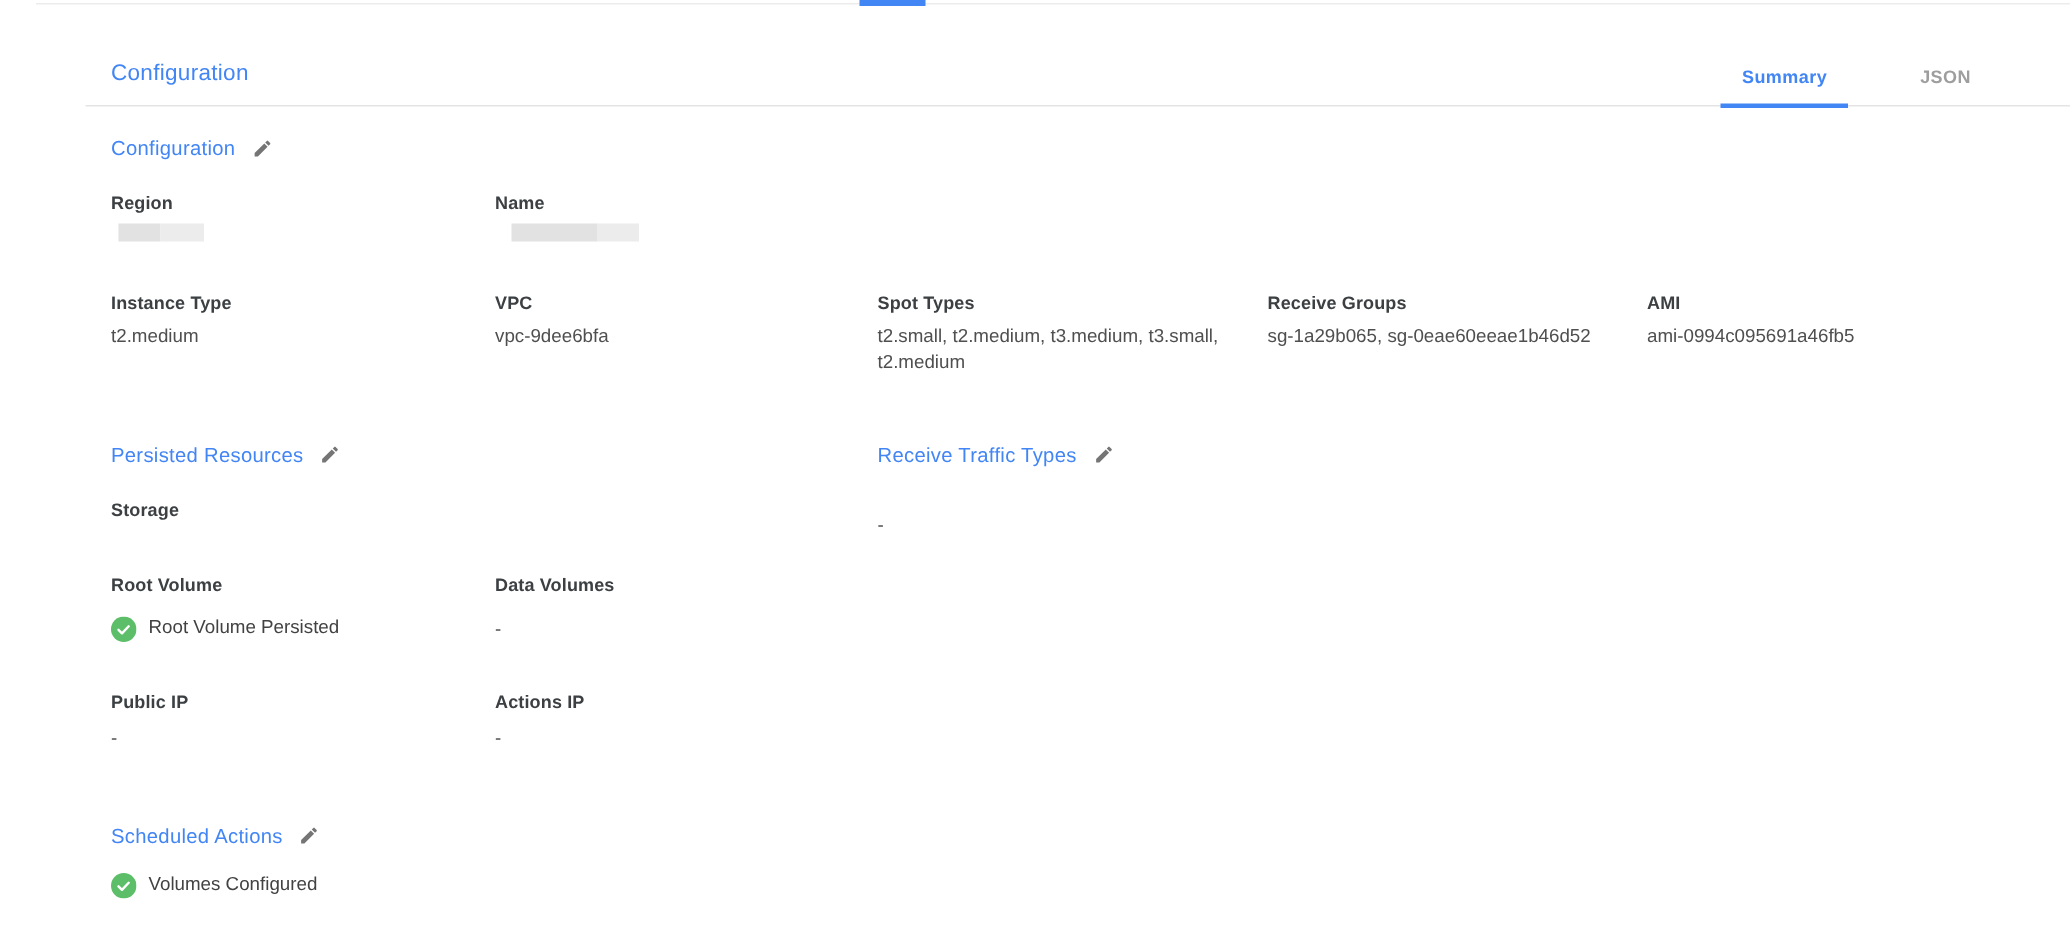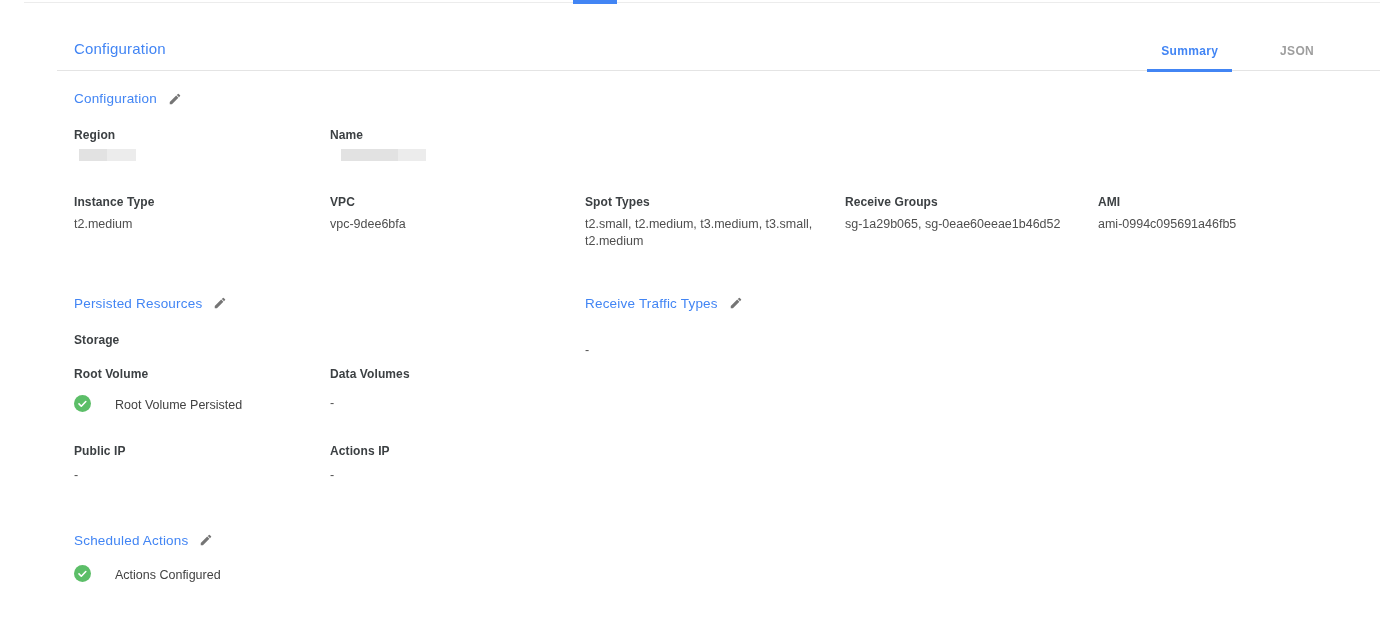--- a/index.html
+++ b/index.html
@@ -53,26 +53,26 @@
   .redacted-name .dark { width:57px; } .redacted-name .light { width:28px; }
   .redacted-region { width:57px; margin-left:5px; }
   .redacted-region .dark { width:28px; } .redacted-region .light { width:29px; }
 
   .field .value { margin-top:7px; }
   .spot-value { max-width:238px; }
 
   .mid-band { display:grid; grid-template-columns:511px 1fr; margin-top:46px; }
   .sub-grid { display:grid; grid-template-columns:256px 1fr; }
 
-  .status-row { display:flex; align-items:center; gap:24px; }
+  .status-row { display:flex; align-items:flex-start; gap:8px; }
   .status-row svg { width:17px; height:17px; flex:none; }
   .status-text { font-size:12.5px; color:#424242; }
 
   .mt22 { margin-top:22px; }
-  .mt20 { margin-top:20px; }
+  .mt20 { margin-top:36px; }
   .mt34 { margin-top:34px; }
 </style>
 </head>
 <body>
 
 <div class="top-hairline"></div>
 <div class="top-indicator"></div>
 
 <div class="panel">
 
@@ -208,17 +208,17 @@
       </button>
     </div>
 
     <div class="status-row" style="margin-top:17px;">
       <span>
         <svg viewBox="0 0 17 17">
             <circle cx="8.5" cy="8.5" r="8.5" fill="#5cbe68"></circle>
             <path d="M5 8.9l2.3 2.3 4.5-4.7" stroke="#fff" stroke-width="1.6" fill="none" stroke-linecap="round" stroke-linejoin="round"></path>
           </svg>
       </span>
-      <span class="status-text">Actions Configured</span>
+      <span class="status-text">Volumes Configured</span>
     </div>
 
   </div>
 </div>
 
 </body></html>

